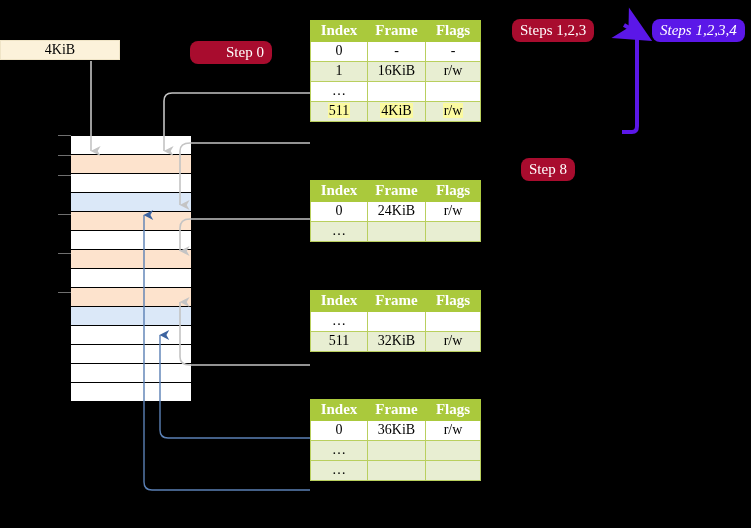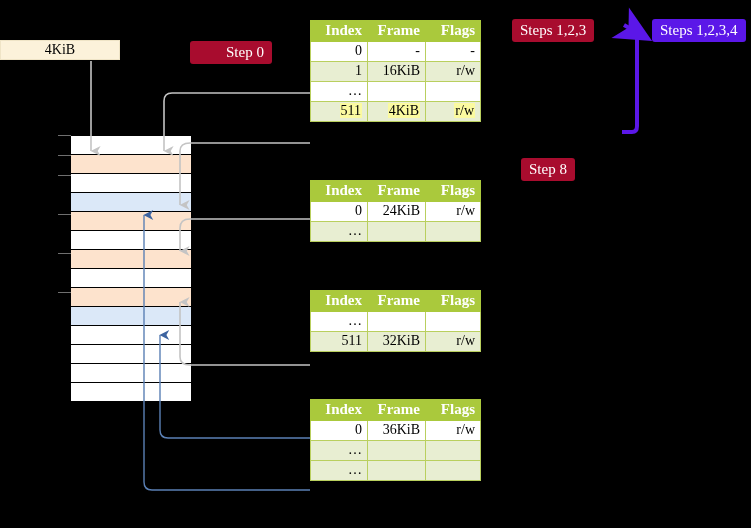--- a/index.html
+++ b/index.html
@@ -17,25 +17,25 @@
   }
 
   
   .badge {
     position: absolute;
     color: #ffffff;
     font-family: "Liberation Serif", "DejaVu Serif", serif;
     font-size: 15px;
     line-height: 18px;
     padding: 2px 8px 3px 8px;
-    border-radius: 3px;
+    border-radius: 8px;
     white-space: nowrap;
   }
   .badge.red   { background: #a80c2e; }
-  .badge.blue  { background: #5b17e8; }
+  .badge.blue  { background: #5b17e8; font-style: italic; }
 
   
   #kib-box {
     position: absolute;
     left: 0px;
     top: 40px;
     width: 120px;
     height: 20px;
     background: #fcf2da;
     border: 1px solid #efe4c6;
@@ -80,21 +80,21 @@
     position: absolute;
     border-collapse: collapse;
     border: 1px solid #8aa523;
     font-family: "Liberation Serif", "DejaVu Serif", serif;
     font-size: 14px;
     background: #ffffff;
   }
   .ptable td, .ptable th {
     border: 1px solid #b9cf5e;
     padding: 1px 5px 2px 5px;
-    text-align: right;
+    text-align: center;
     vertical-align: middle;
     height: 19px;
     box-sizing: border-box;
     color: #000000;
     font-weight: normal;
   }
   .ptable th {
     background: #aac93c;
     color: #ffffff;
     font-weight: bold;

